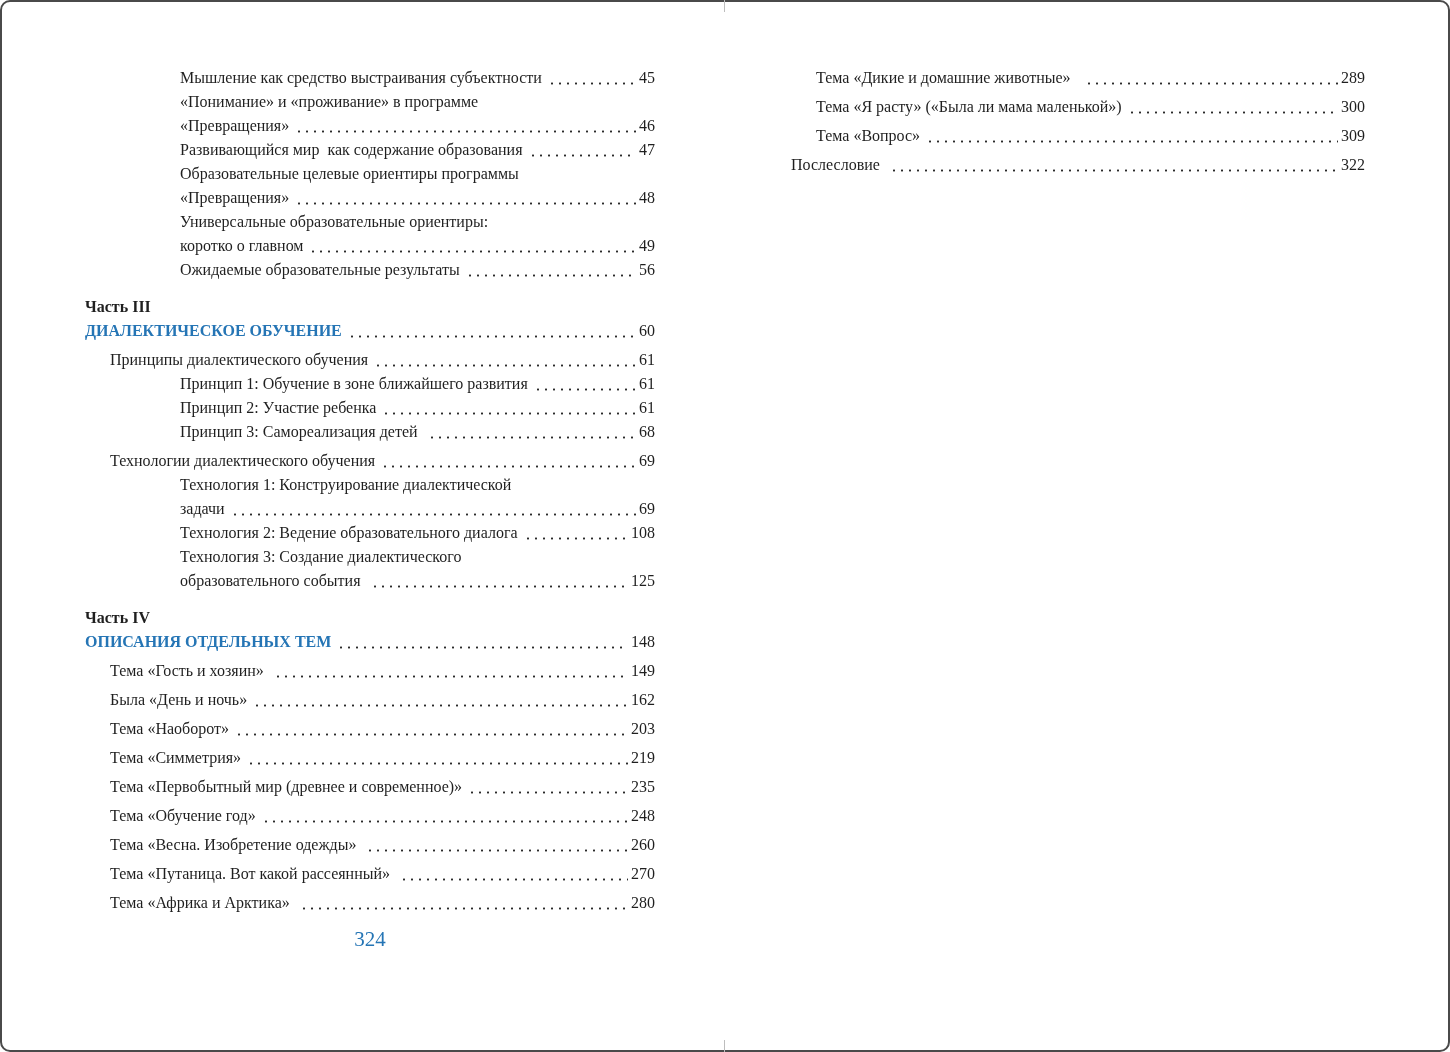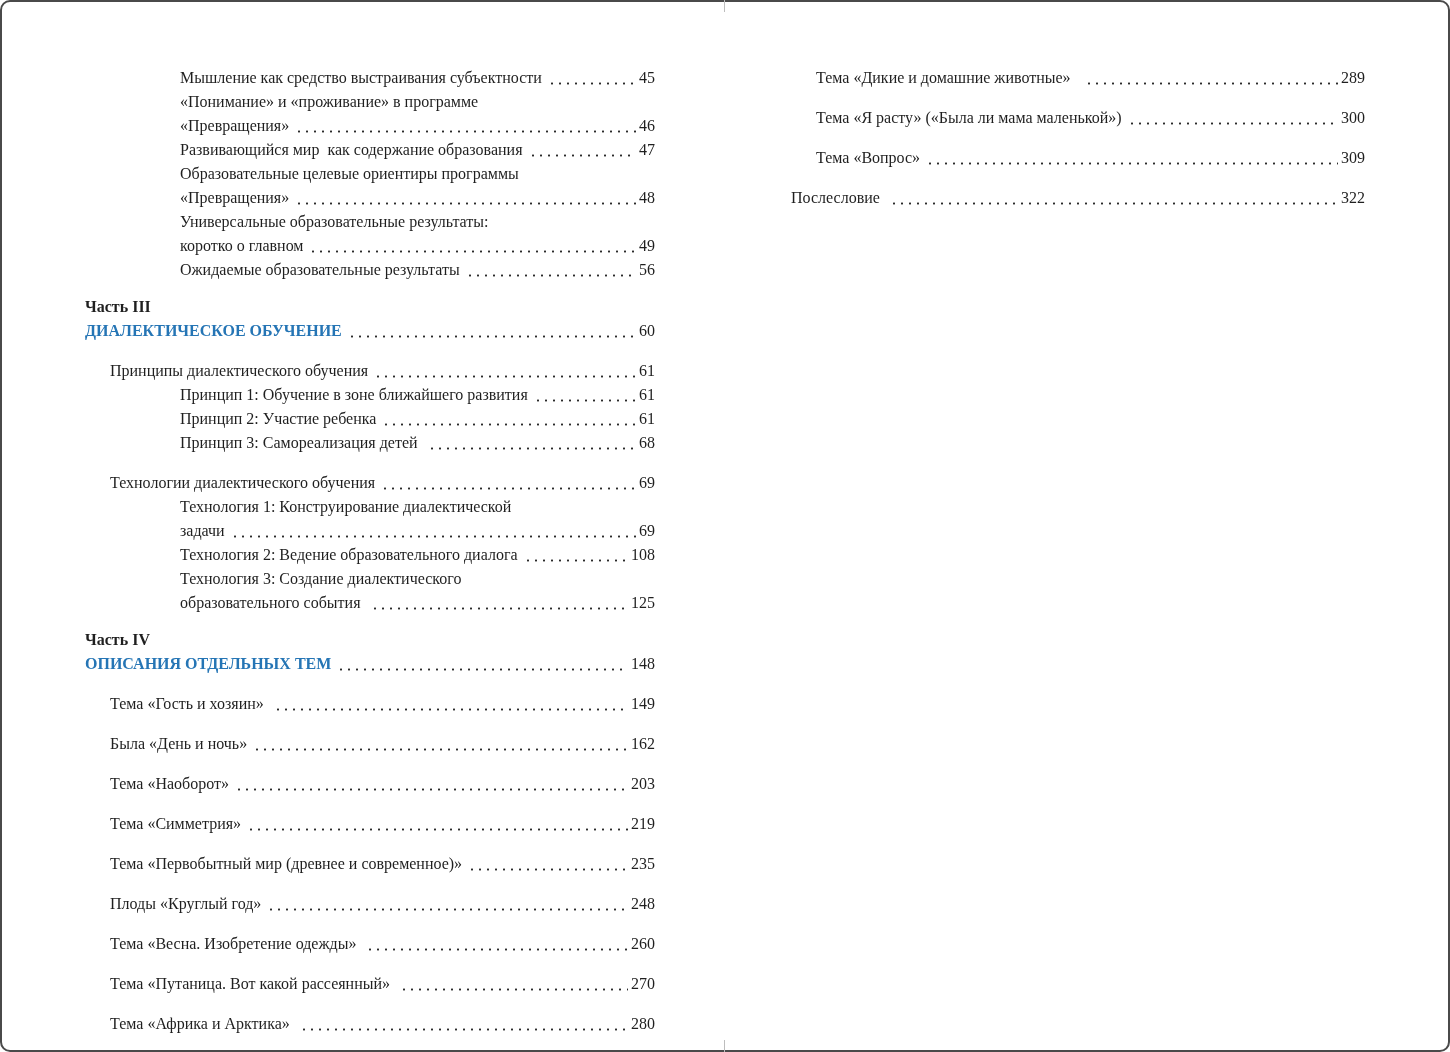--- a/index.html
+++ b/index.html
@@ -43,21 +43,21 @@
   .toc-row {
     display: flex;
     font-size: 16px;
     line-height: 24px;
     color: #1f1f1f;
   }
   .level0 { padding-left: 0; }
   .level1 { padding-left: 25px; }
   .level2 { padding-left: 95px; }
 
-  .gap-s { margin-top: 16px; }
+  .gap-s { margin-top: 5px; }
   .gap-l { margin-top: 13px; }
 
   .toc-text { white-space: pre-wrap; }
   .style-part .toc-text { font-weight: bold; }
   .style-bold .toc-text { font-weight: normal; }
   .style-section .toc-text {
     font-weight: bold;
     color: #2575b5;
   }
 
@@ -111,21 +111,21 @@
       </div>
       <div class="toc-row level2 style-normal">
         <span class="toc-text">Образовательные целевые ориентиры программы</span>
       </div>
       <div class="toc-row level2 style-normal">
         <span class="toc-text">«Превращения»</span>
         <span class="leader"></span>
         <span class="toc-page">48</span>
       </div>
       <div class="toc-row level2 style-normal">
-        <span class="toc-text">Универсальные образовательные результаты:</span>
+        <span class="toc-text">Универсальные образовательные ориентиры:</span>
       </div>
       <div class="toc-row level2 style-normal">
         <span class="toc-text">коротко о главном</span>
         <span class="leader"></span>
         <span class="toc-page">49</span>
       </div>
       <div class="toc-row level2 style-normal">
         <span class="toc-text">Ожидаемые образовательные результаты</span>
         <span class="leader"></span>
         <span class="toc-page">56</span>
@@ -211,21 +211,21 @@
         <span class="toc-text">Тема «Симметрия»</span>
         <span class="leader"></span>
         <span class="toc-page">219</span>
       </div>
       <div class="toc-row level1 style-normal gap-s">
         <span class="toc-text">Тема «Первобытный мир (древнее и современное)»</span>
         <span class="leader"></span>
         <span class="toc-page">235</span>
       </div>
       <div class="toc-row level1 style-normal gap-s">
-        <span class="toc-text">Плоды «Круглый год»</span>
+        <span class="toc-text">Тема «Обучение год»</span>
         <span class="leader"></span>
         <span class="toc-page">248</span>
       </div>
       <div class="toc-row level1 style-normal gap-s">
         <span class="toc-text">Тема «Весна. Изобретение одежды» </span>
         <span class="leader"></span>
         <span class="toc-page">260</span>
       </div>
       <div class="toc-row level1 style-normal gap-s">
         <span class="toc-text">Тема «Путаница. Вот какой рассеянный» </span>

